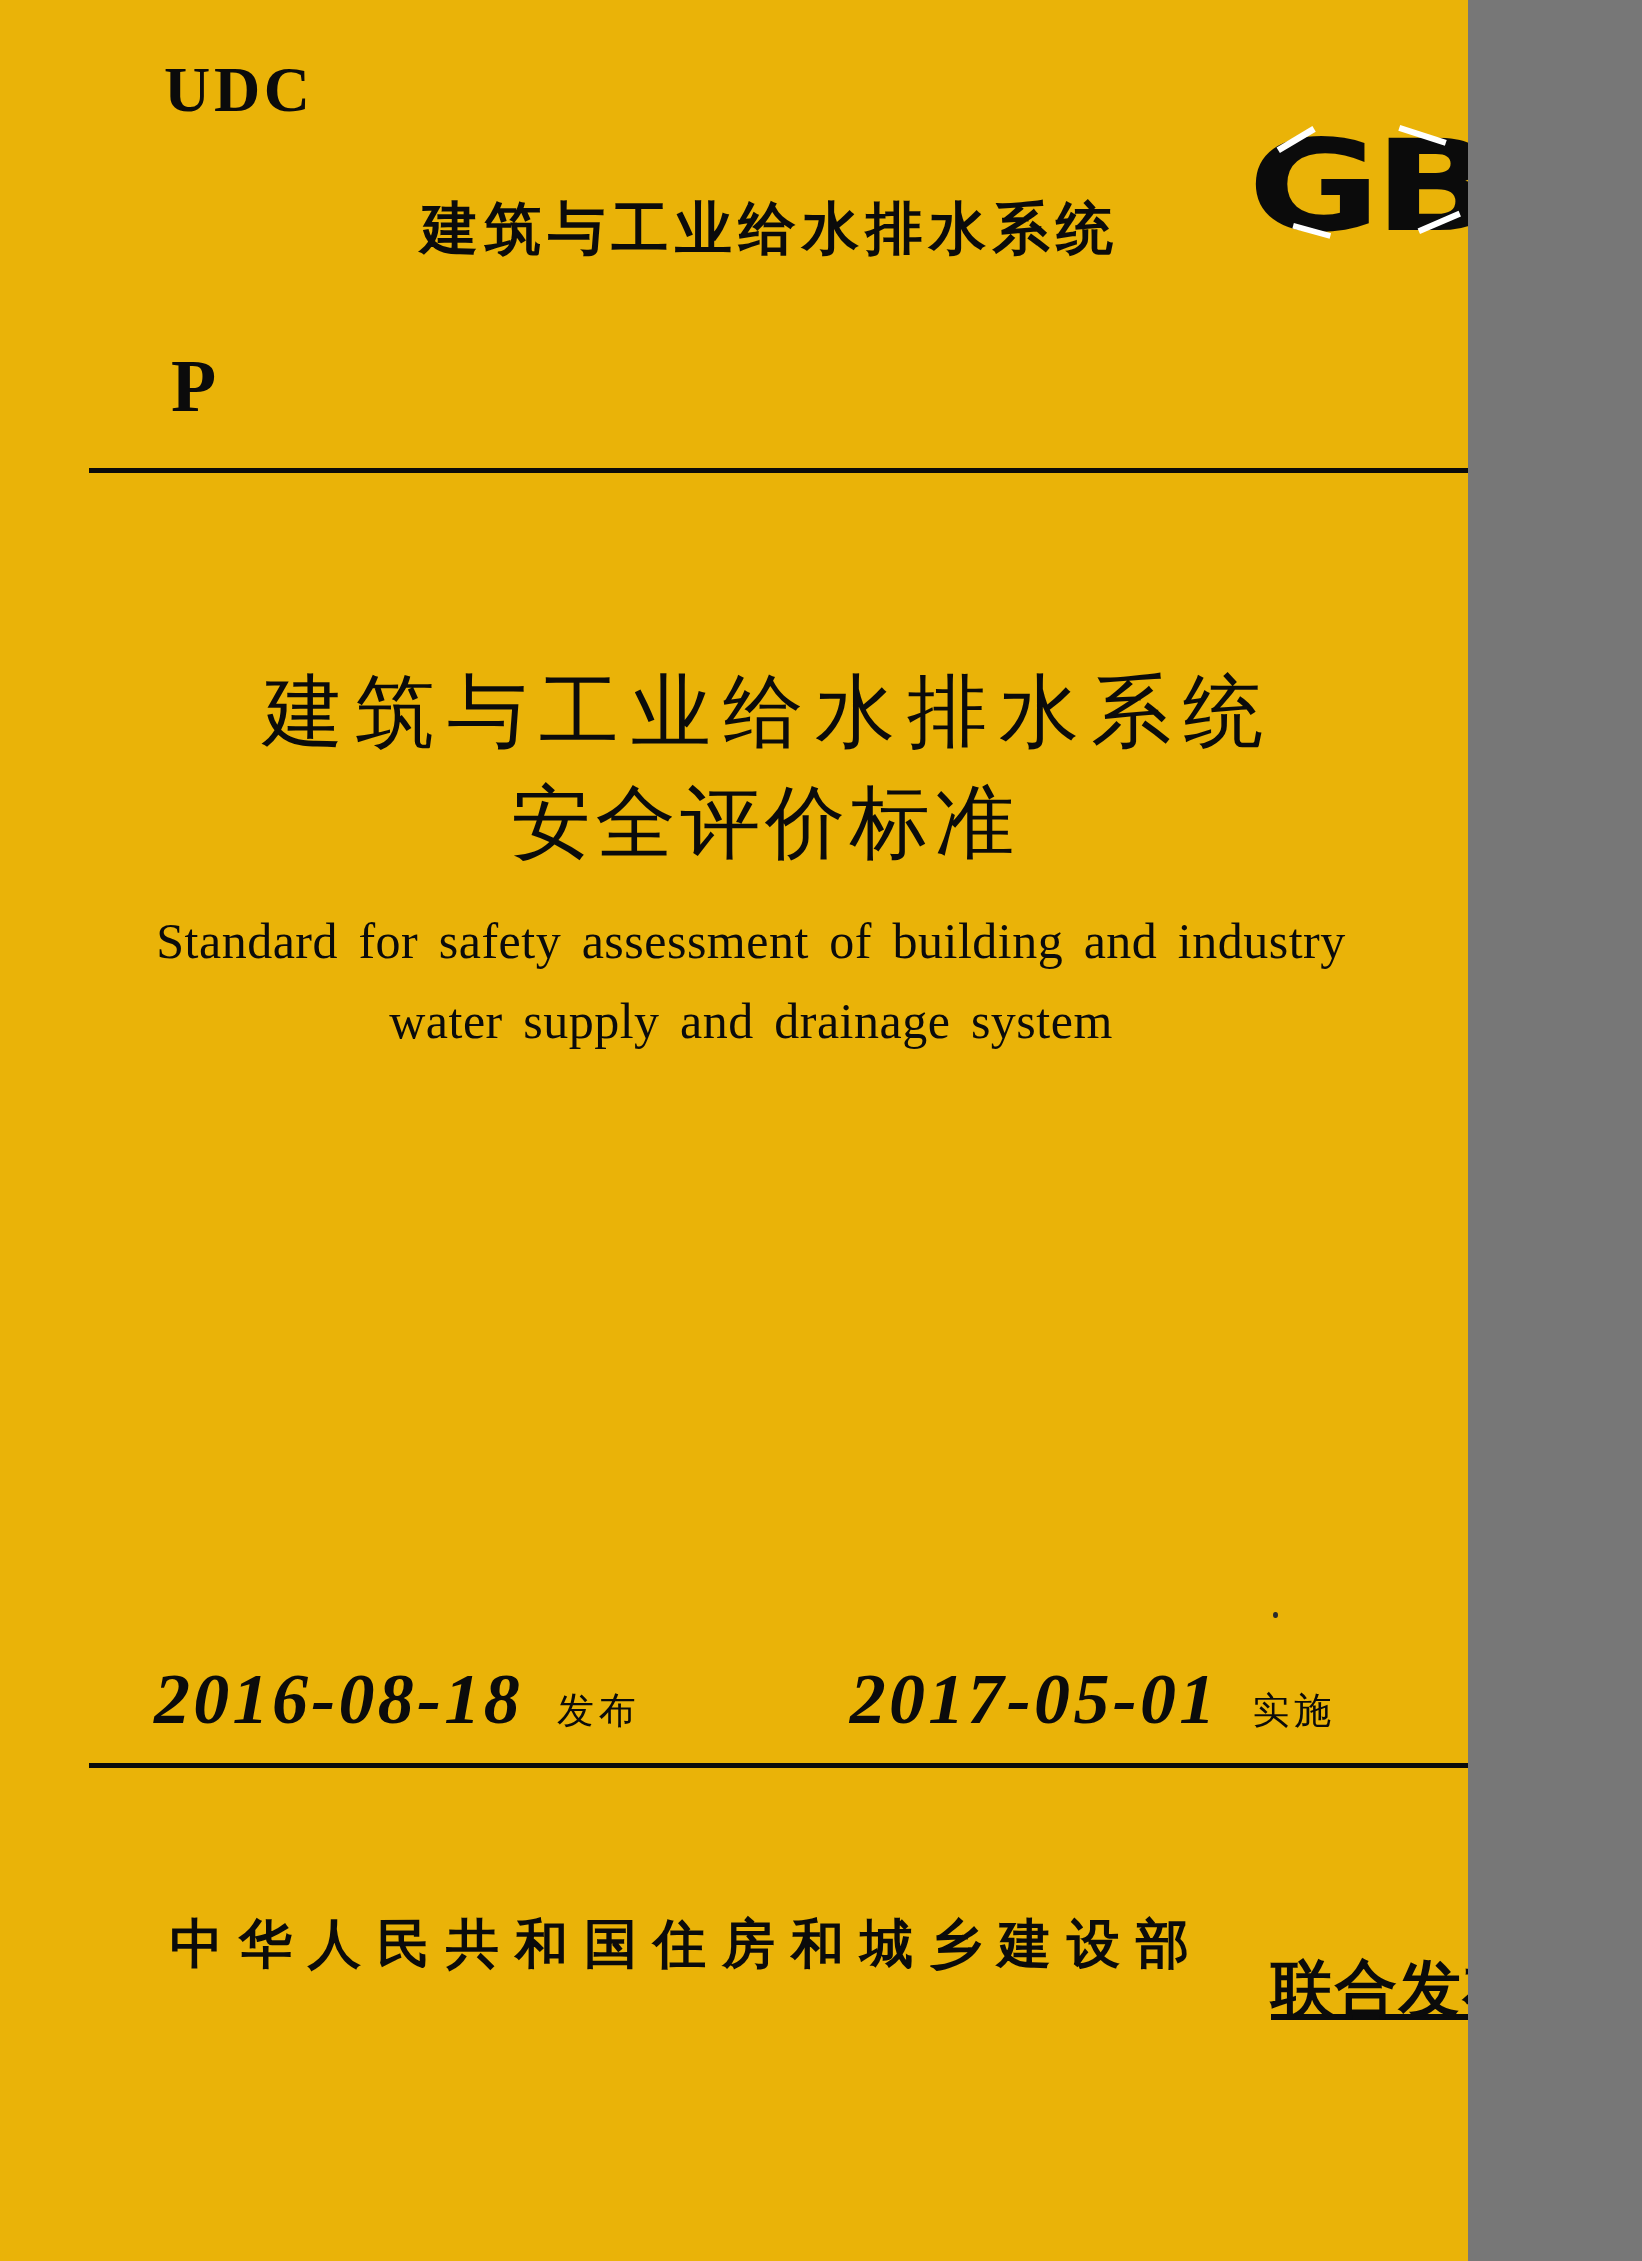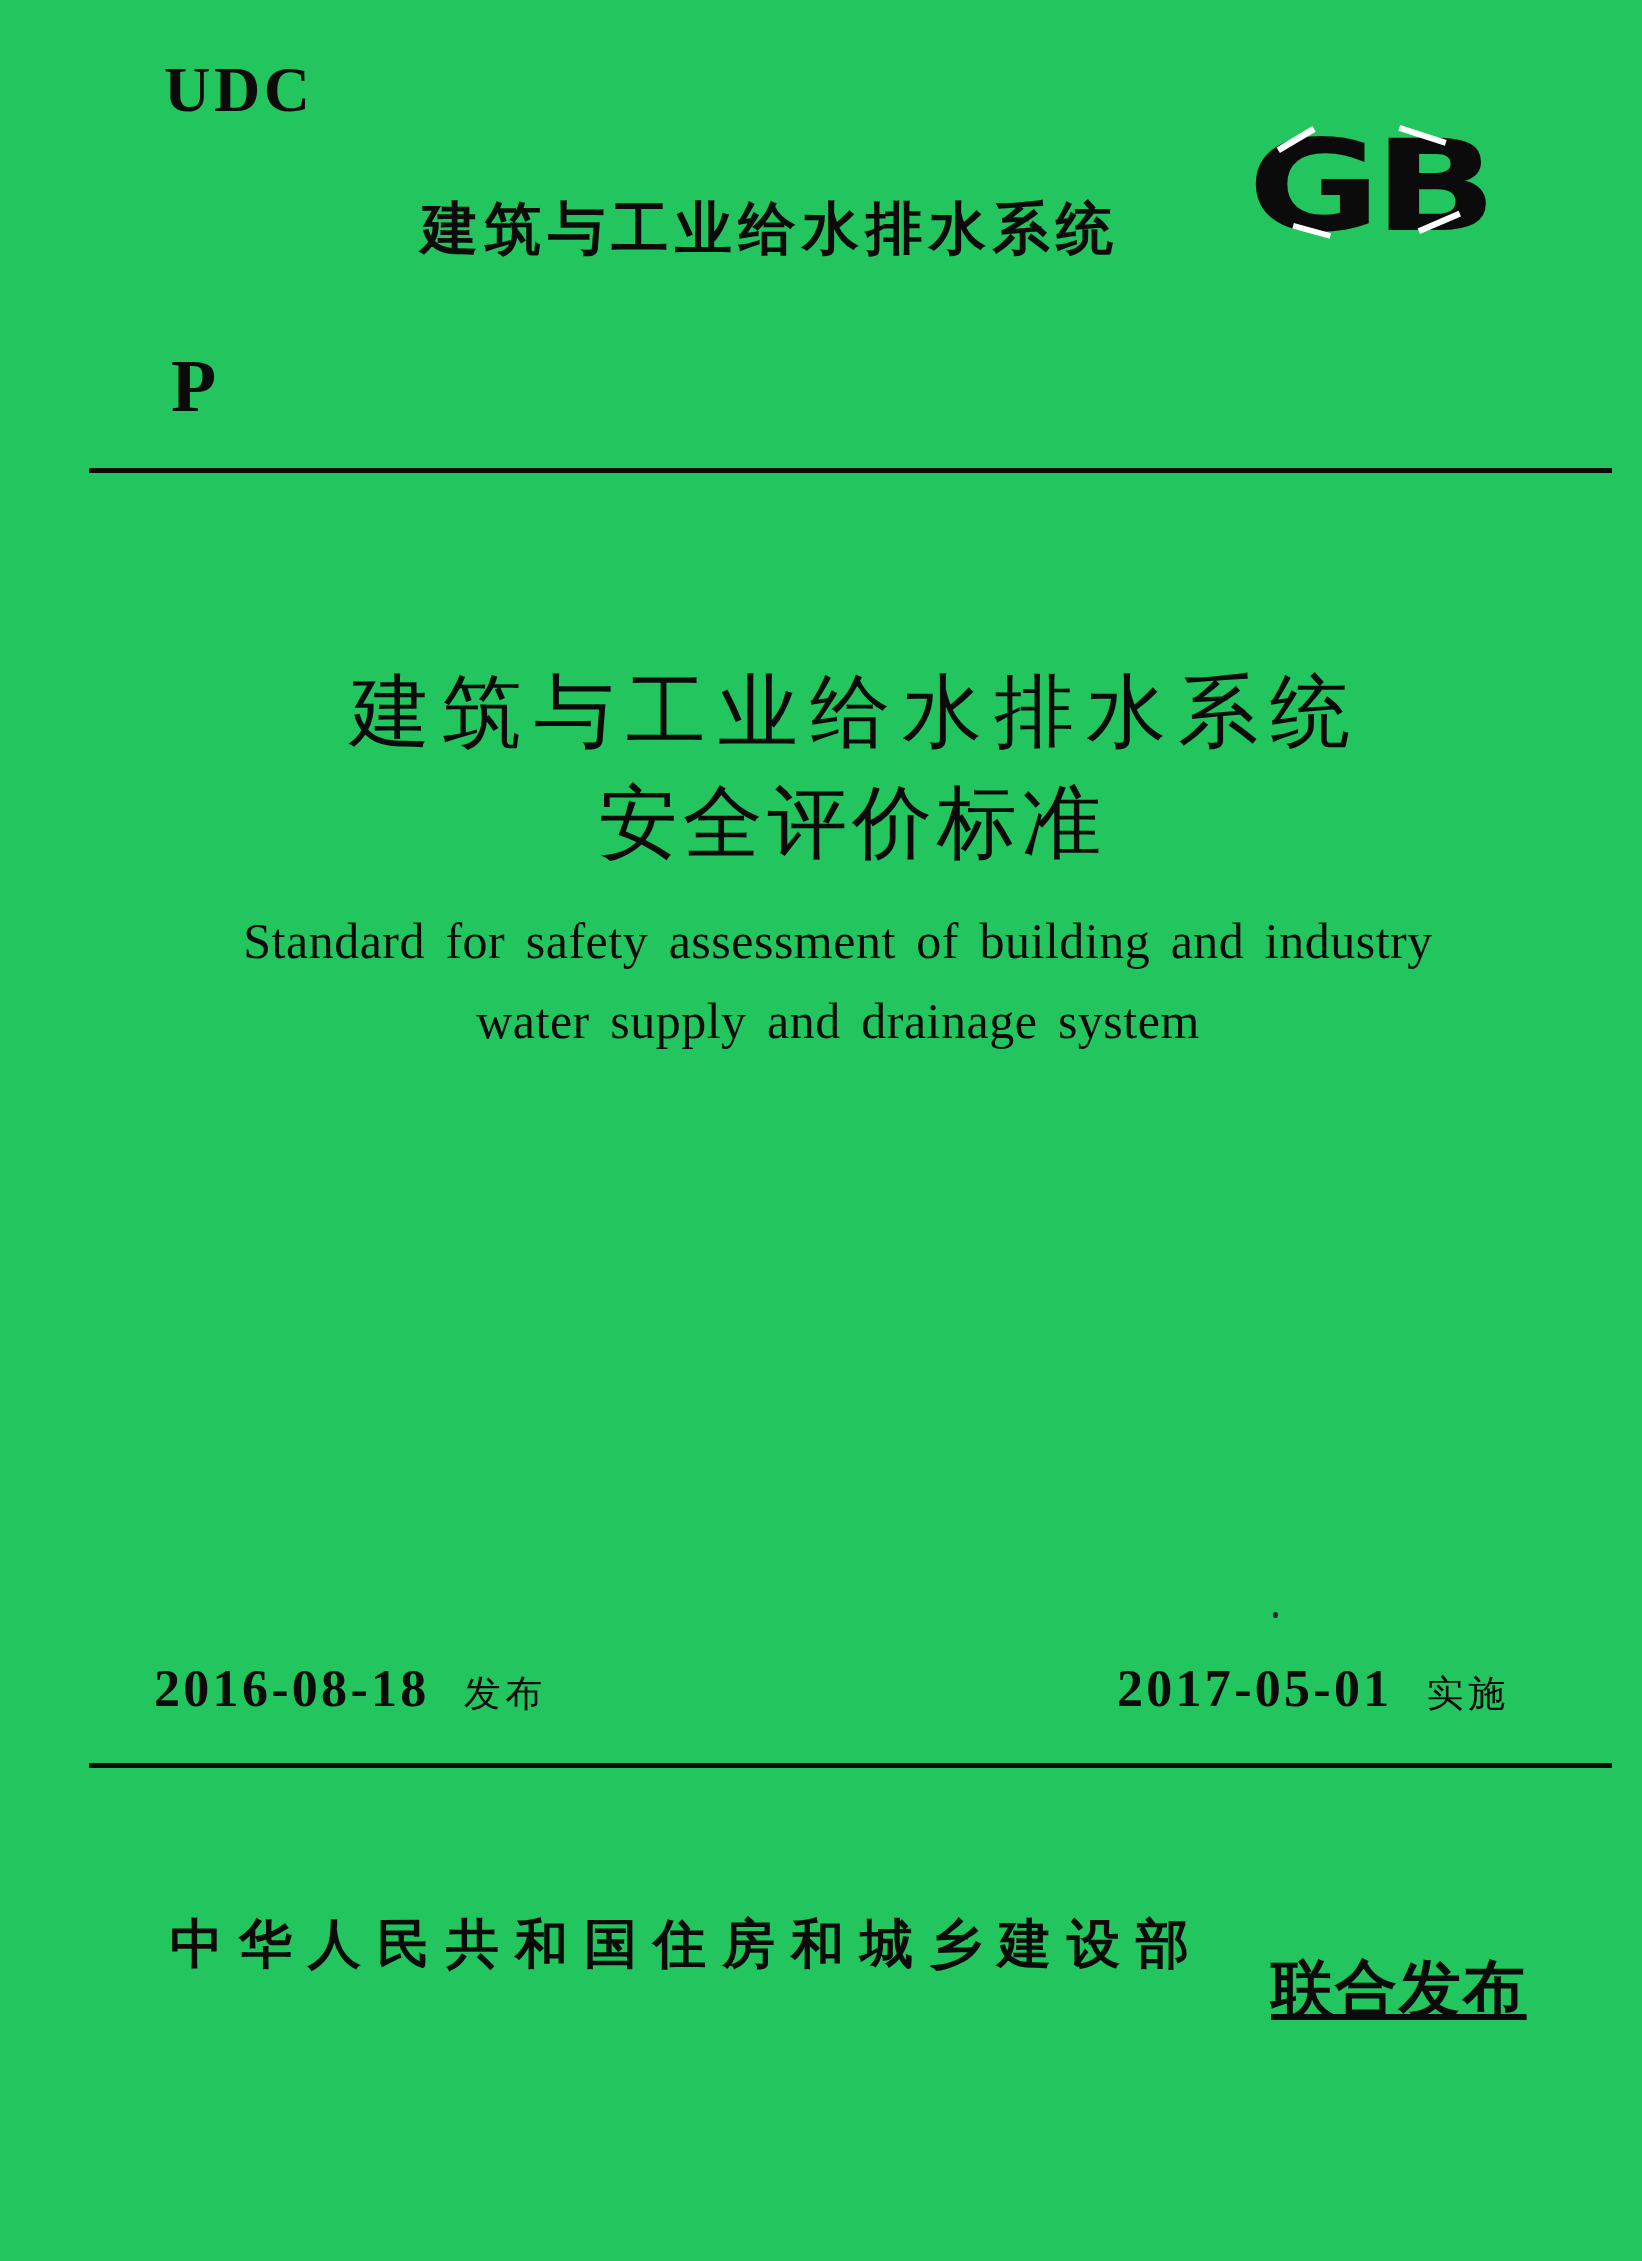--- a/index.html
+++ b/index.html
@@ -1,20 +1,20 @@
 <!DOCTYPE html>
 <html style="font-size:7.5px"><head>
 <meta charset="utf-8">
 <style>
   html, body { margin: 0; padding: 0; background: #777; }
   .page {
     position: relative;
-    width: 1642px;
+    width: 1468px;
     height: 2261px;
-    background: #22c55e;
+    background: #eab308;
     overflow: hidden;
     color: #0b0b0b;
     font-family: "Liberation Serif", serif;
     line-height: 1;
   }
 
   
   .udc {
     position: absolute; left: 164px; top: 58px;
     font-weight: bold; font-size: 64px; letter-spacing: 3.7px;
@@ -72,22 +72,23 @@
     width: 4.7px; height: 6px; background: #2b2b2b; border-radius: 50%;
   }
 
   
   .dates {
     position: absolute; left: 154px; right: 132px; top: 1663px;
     display: flex; justify-content: space-between; align-items: baseline;
   }
   .date-group { display: flex; align-items: baseline; gap: 34px; white-space: nowrap; }
   .date-value {
-    font-weight: bold; font-size: 52px; letter-spacing: 3.3px;
+    font-weight: bold; font-size: 72px; letter-spacing: 3.3px;
     font-family: "Liberation Serif", serif;
+    font-style: italic;
   }
   .date-label {
     font-family: "Liberation Sans", sans-serif;
     font-weight: normal; font-size: 37px; letter-spacing: 4.7px;
   }
 
   
   .pub-line {
     position: absolute; left: 170px;
     font-family: "Liberation Sans", sans-serif;

